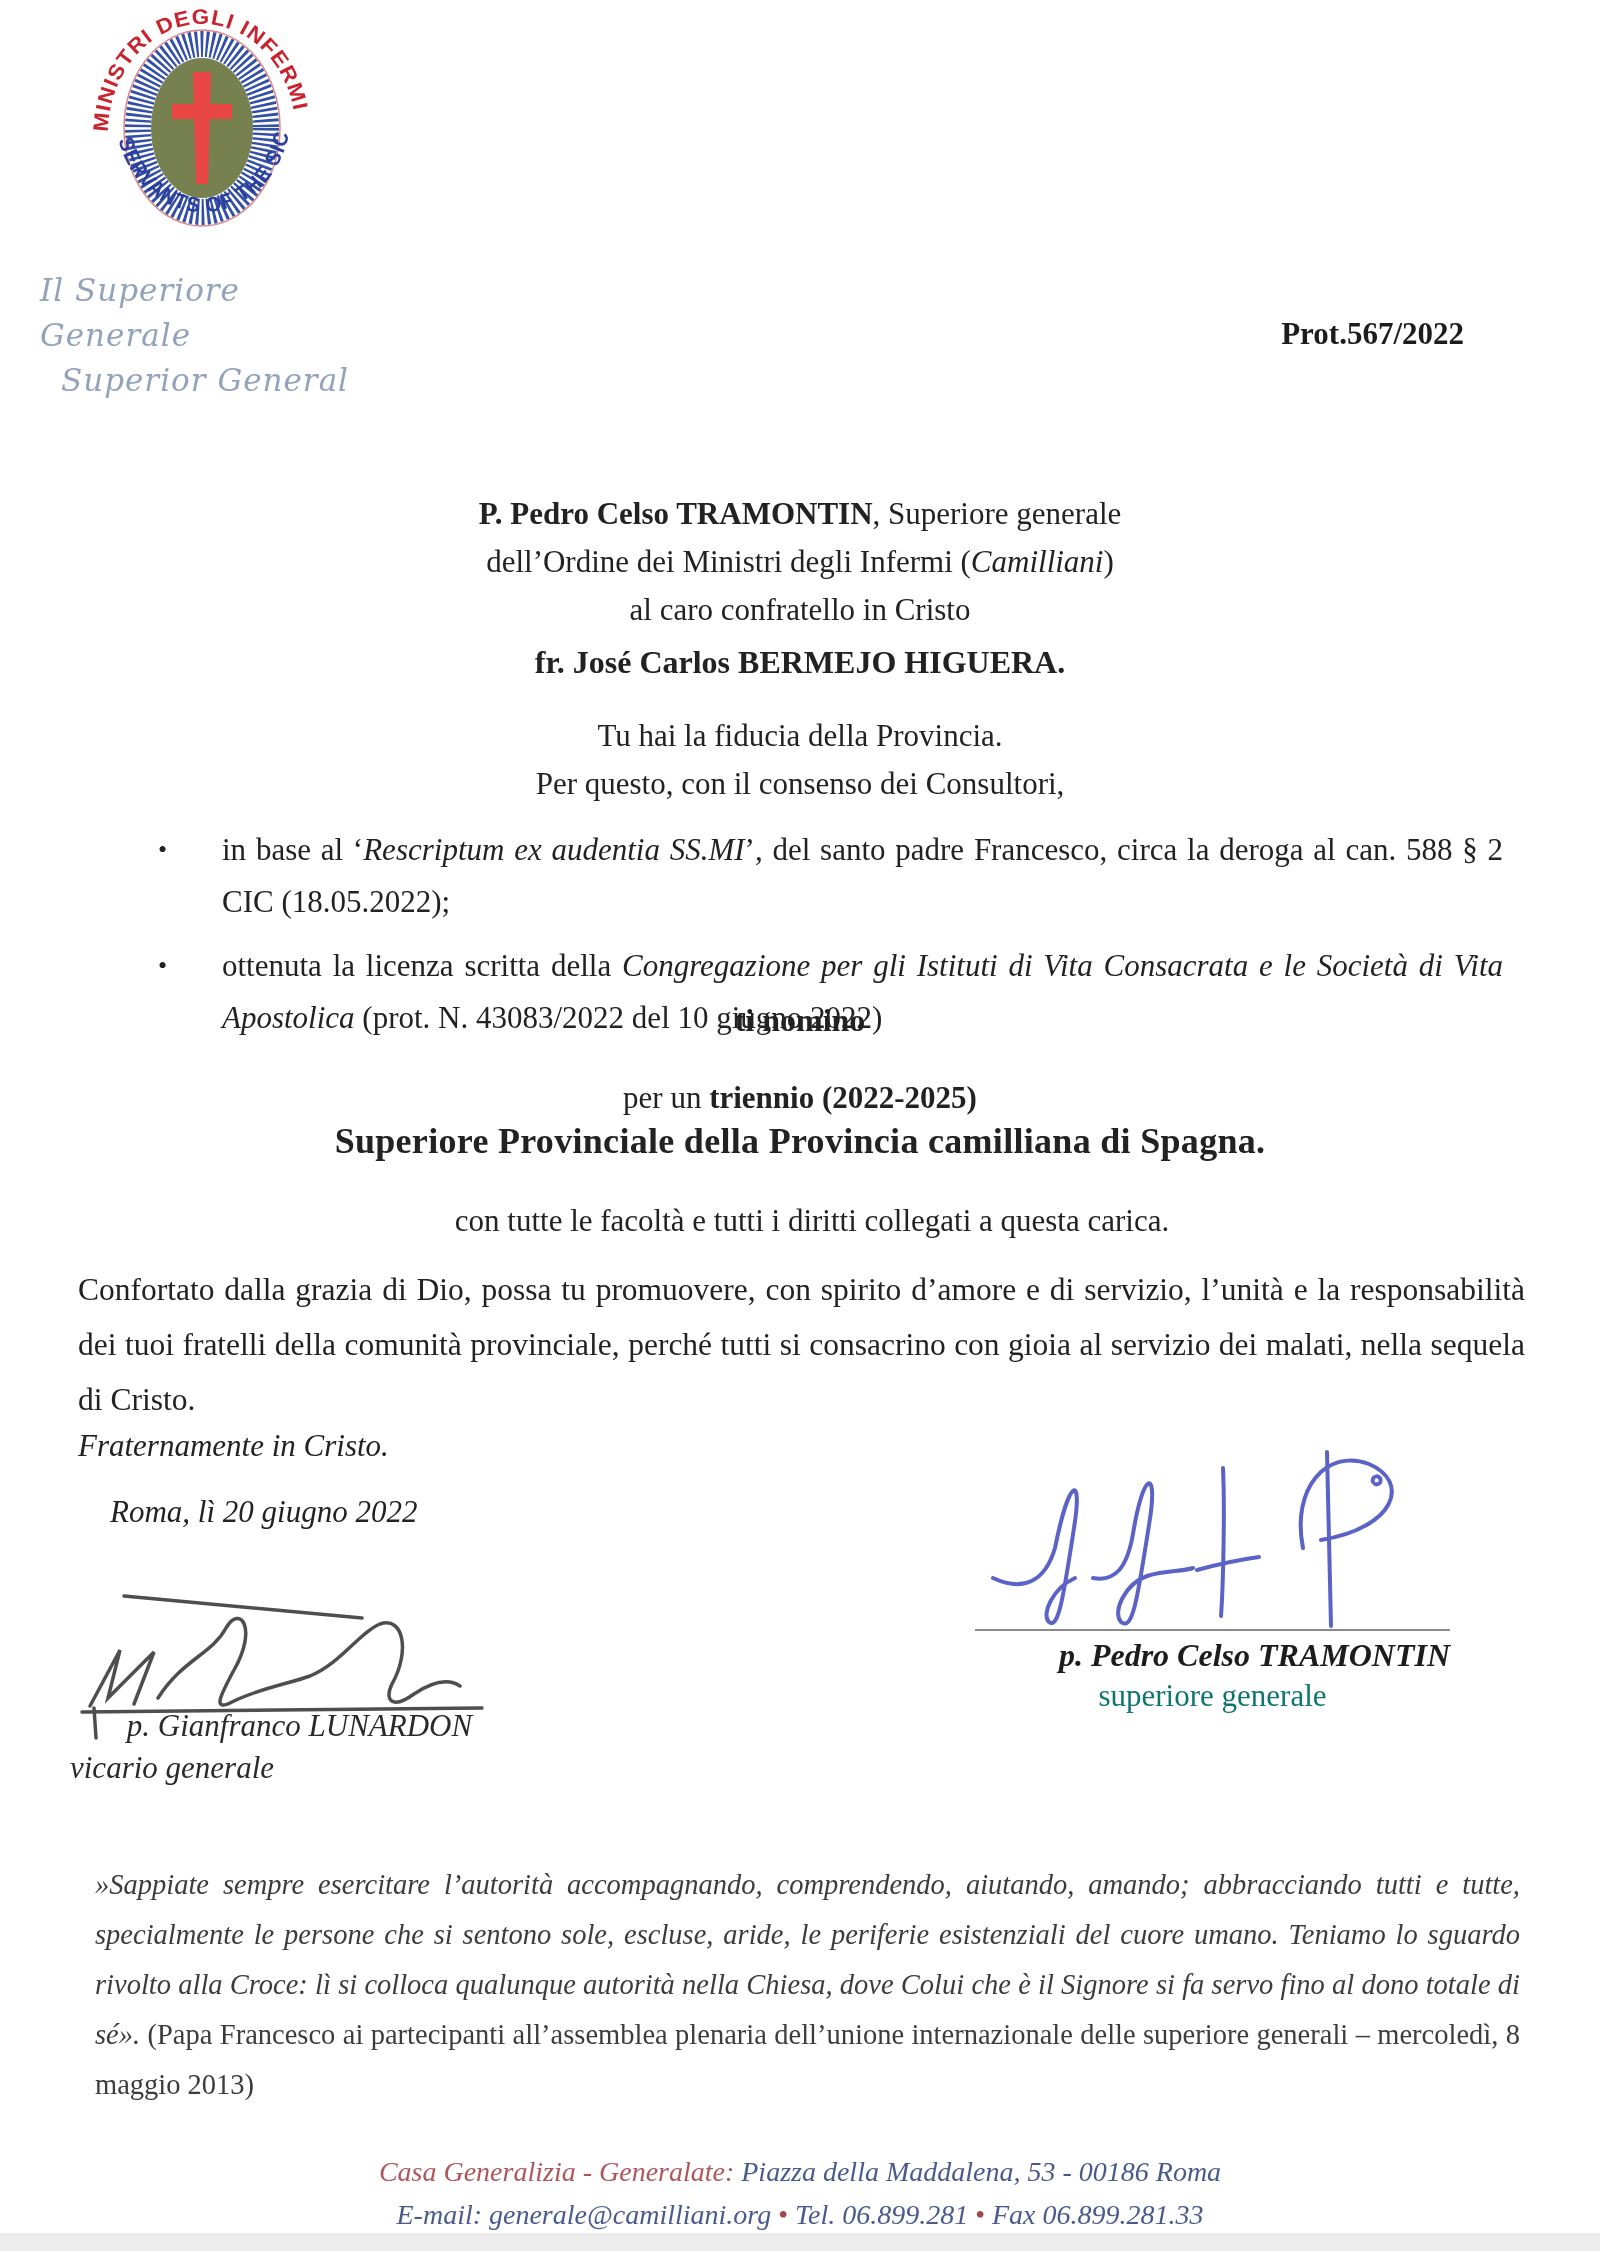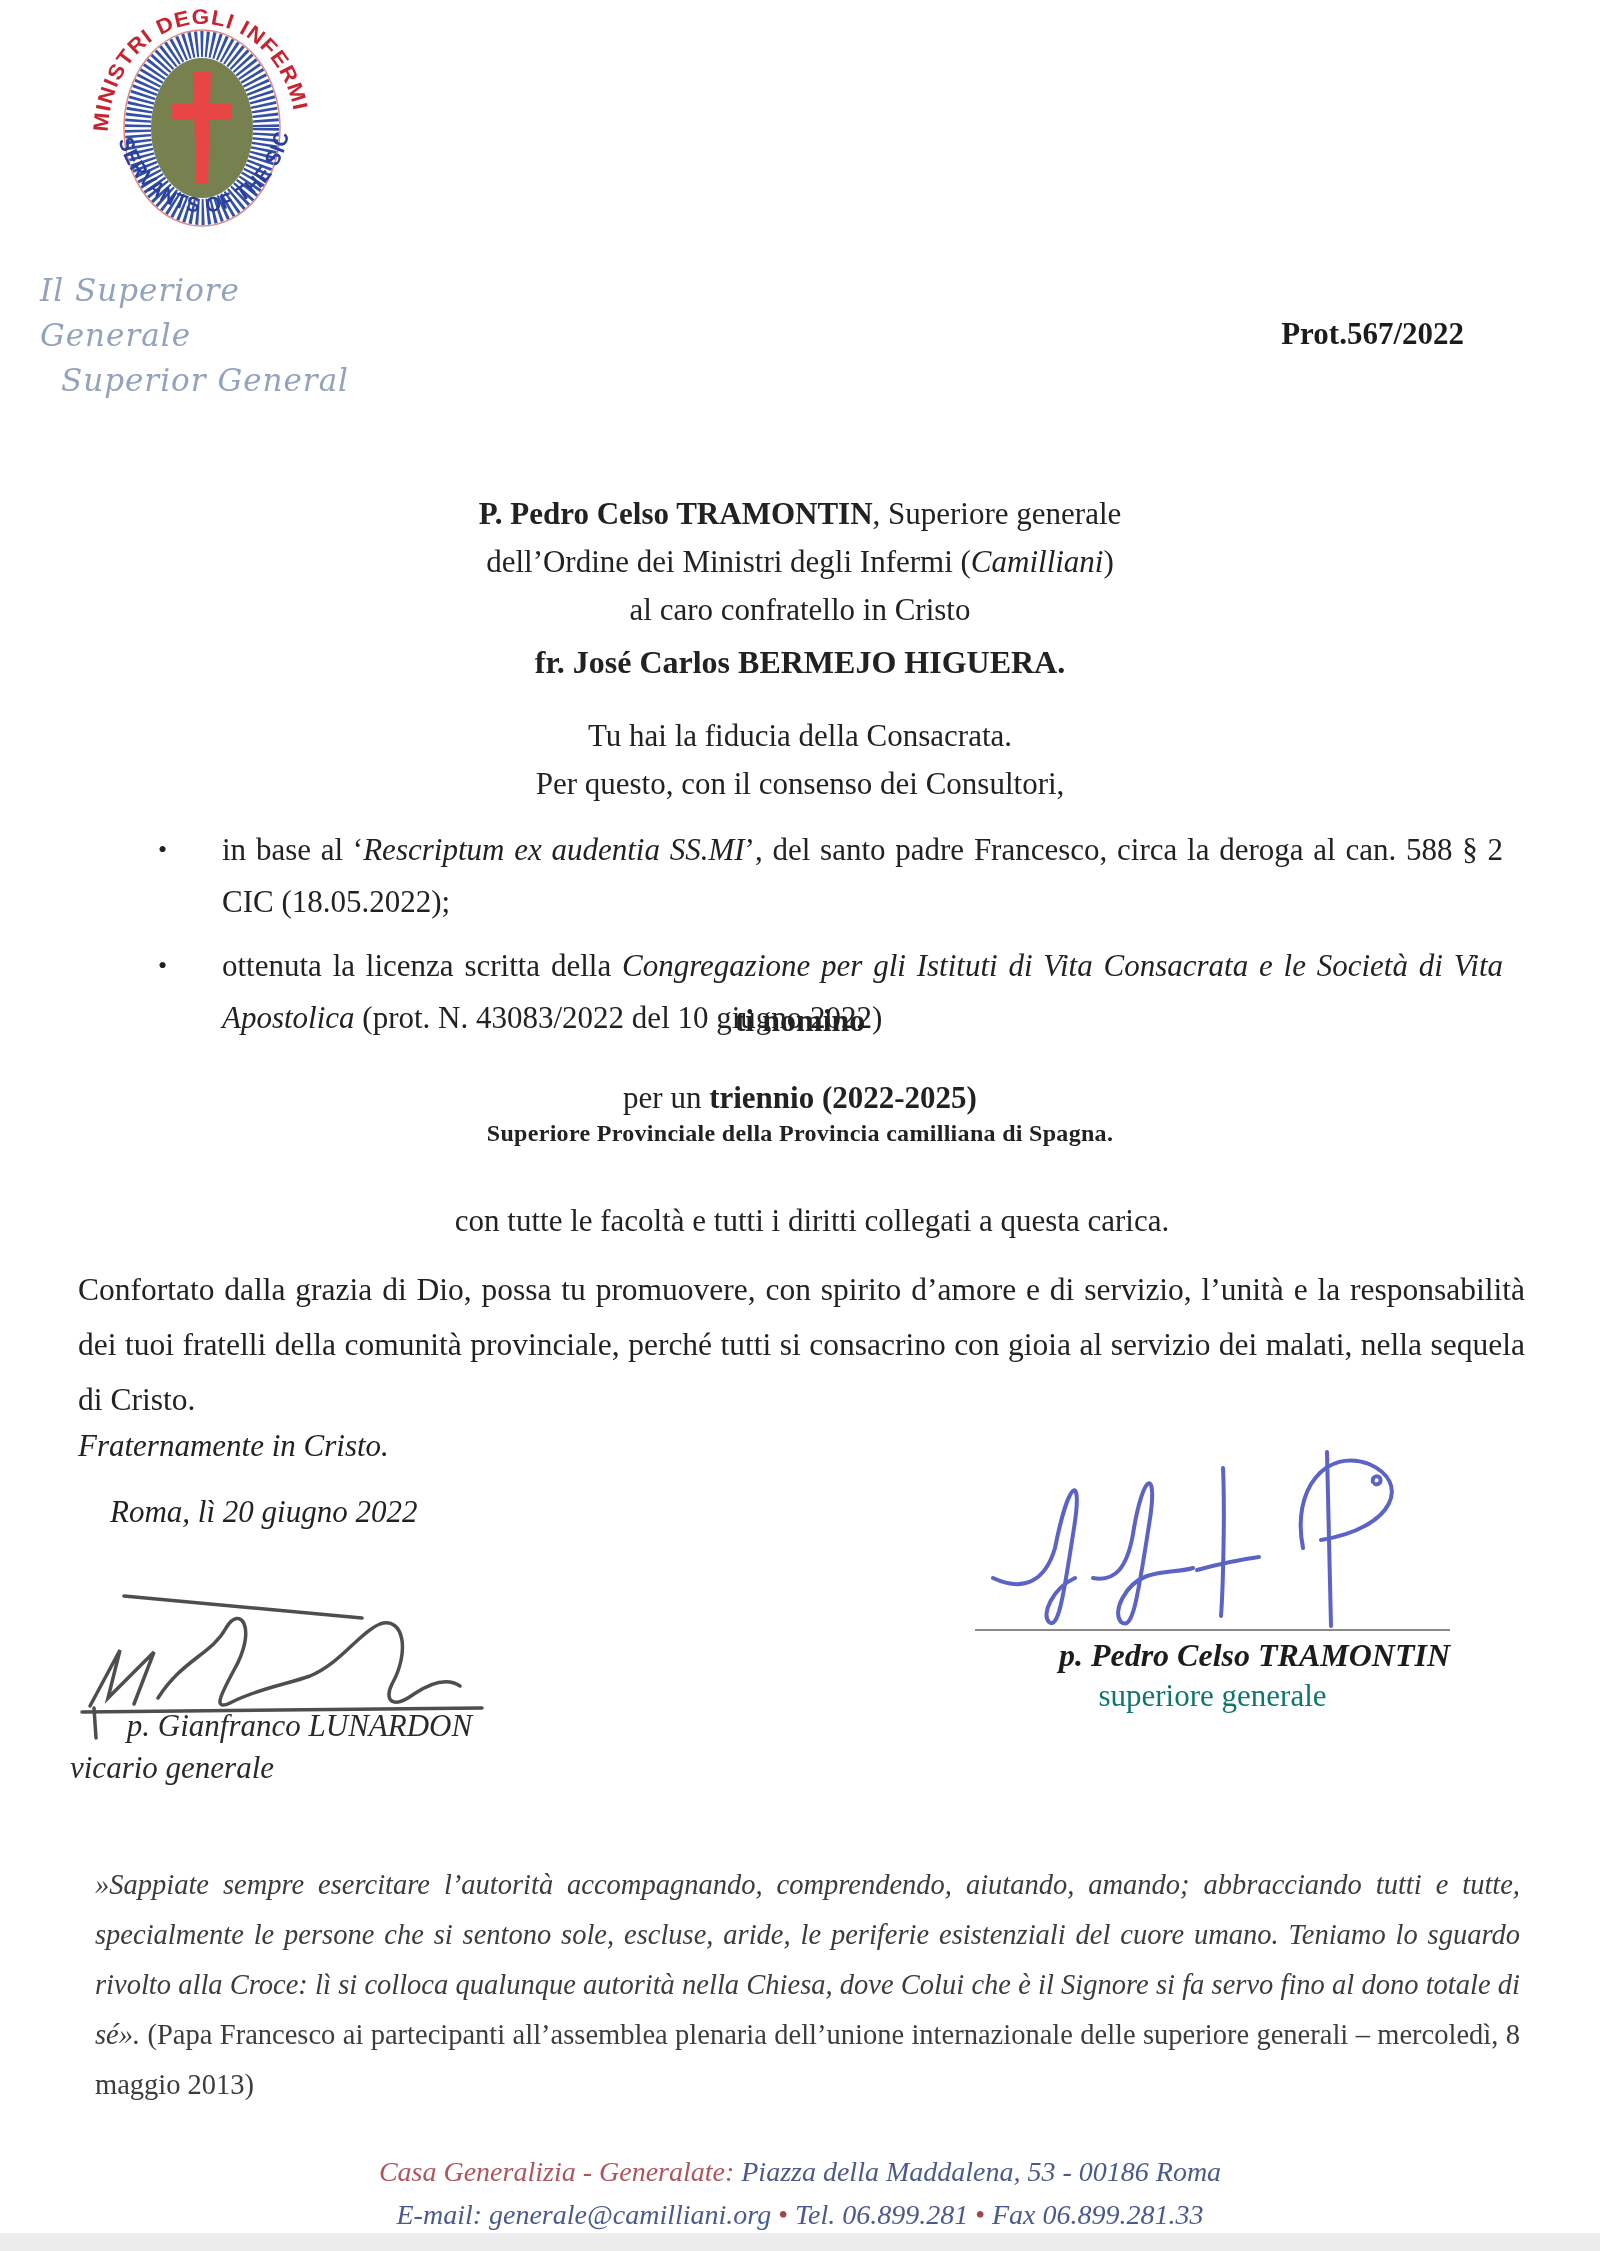--- a/index.html
+++ b/index.html
@@ -36,21 +36,21 @@
   .trust{top:712px;font-size:31px;line-height:48px;}
 
   
   .bullets{left:158px;top:824px;width:1345px;font-size:31px;line-height:52px;}
   .bullet-row{display:flex;margin-bottom:12px;}
   .bullet-marker{width:22px;flex:0 0 22px;margin-right:42px;font-size:26px;line-height:52px;}
   .bullet-text{flex:1;text-align:justify;}
 
   .nomination{top:1002px;font-size:32px;font-weight:bold;}
   .term-line{top:1080px;font-size:31px;}
-  .appointment{top:1120px;font-size:24px;font-weight:bold;letter-spacing:.3px;}
+  .appointment{top:1120px;font-size:36px;font-weight:bold;letter-spacing:.3px;}
   .rights{top:1203px;font-size:31px;padding-left:24px;}
 
   .main-paragraph{
     left:78px;top:1262px;width:1447px;
     font-size:31.5px;line-height:55px;
     text-align:justify;
   }
   .closing{left:78px;top:1428px;font-size:31px;font-style:italic;}
   .dateline{left:78px;top:1494px;font-size:31px;font-style:italic;margin-left:32px;}
 
@@ -123,21 +123,21 @@
 
   <div class="abs centered salutation">
     <div><span class="bold">P. Pedro Celso TRAMONTIN</span><span>, Superiore generale</span></div>
     <div><span>dell’Ordine dei Ministri degli Infermi (</span><span class="ital">Camilliani</span><span>)</span></div>
     <div>al caro confratello in Cristo</div>
   </div>
 
   <div class="abs centered addressee">fr. José Carlos BERMEJO HIGUERA.</div>
 
   <div class="abs centered trust">
-    <div>Tu hai la fiducia della Consacrata.</div>
+    <div>Tu hai la fiducia della Provincia.</div>
     <div>Per questo, con il consenso dei Consultori,</div>
   </div>
 
   <div class="abs bullets">
     <div class="bullet-row">
       <span class="bullet-marker">•</span>
       <span class="bullet-text"><span>in base al ‘</span><span class="ital">Rescriptum ex audentia SS.MI</span><span>’, del santo padre Francesco, circa la deroga al can. 588 § 2 CIC (18.05.2022);</span></span>
     </div>
     <div class="bullet-row">
       <span class="bullet-marker">•</span>

